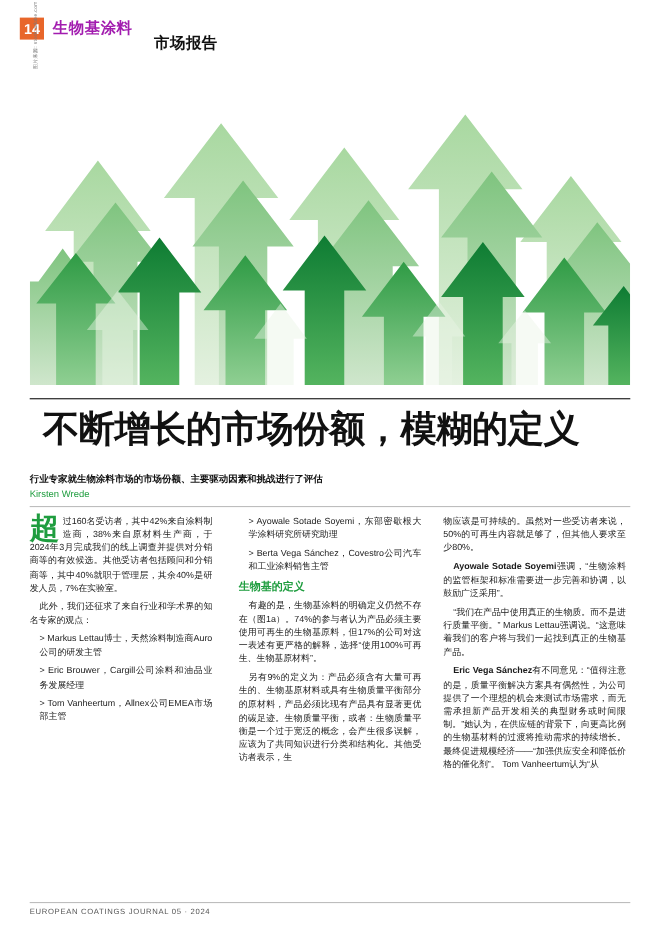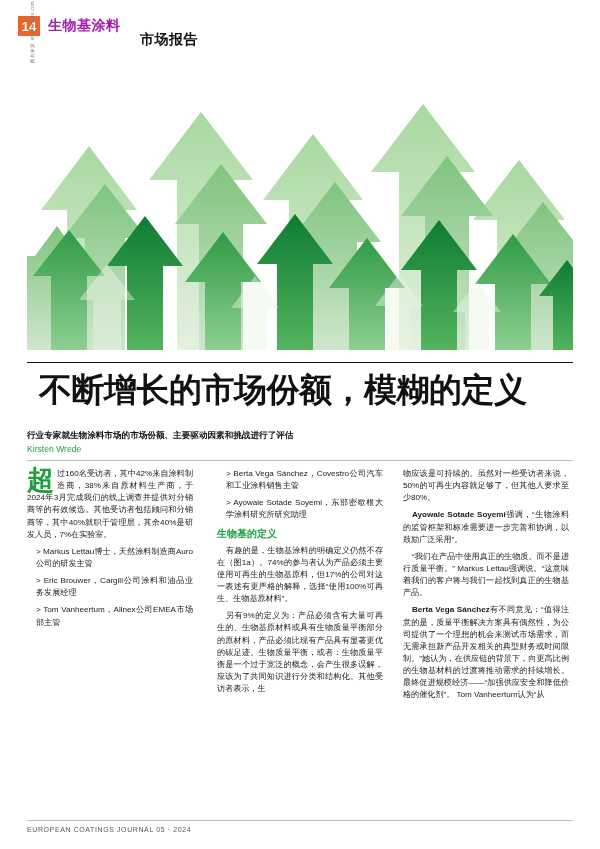--- a/index.html
+++ b/index.html
@@ -173,38 +173,39 @@
   <div class="rule-top"></div>
   <div class="headline">不断增长的市场份额，模糊的定义</div>
   <div class="standfirst">行业专家就生物涂料市场的市场份额、主要驱动因素和挑战进行了评估</div>
   <div class="author">Kirsten Wrede</div>
   <div class="rule-mid"></div>
 
   <div class="cols">
 
     <div class="col c1">
       <p class="dropcap-wrap"><span class="dropcap">超</span><span>过160名受访者，其中42%来自涂料制造商，38%来自原材料生产商，于2024年3月完成我们的线上调查并提供对分销商等的有效候选。其他受访者包括顾问和分销商等，其中40%就职于管理层，其余40%是研发人员，7%在实验室。</span></p>
+      <p class="ind">此外，我们还征求了来自行业和学术界的知名专家的观点：</p>
       <p class="bullet">&gt; Markus Lettau博士，天然涂料制造商Auro公司的研发主管</p>
       <p class="bullet">&gt; Eric Brouwer，Cargill公司涂料和油品业务发展经理</p>
       <p class="bullet">&gt; Tom Vanheertum，Allnex公司EMEA市场部主管</p>
     </div>
 
     <div class="col c2">
+      <p class="bullet">&gt; Ayowale Sotade Soyemi，东部密歇根大学涂料研究所研究助理</p>
       <p class="bullet">&gt; Berta Vega Sánchez，Covestro公司汽车和工业涂料销售主管</p>
-      <p class="bullet">&gt; Ayowale Sotade Soyemi，东部密歇根大学涂料研究所研究助理</p>
       <p class="subhead">生物基的定义</p>
       <p class="ind">有趣的是，生物基涂料的明确定义仍然不存在（图1a）。74%的参与者认为产品必须主要使用可再生的生物基原料，但17%的公司对这一表述有更严格的解释，选择“使用100%可再生、生物基原材料”。</p>
       <p class="ind">另有9%的定义为：产品必须含有大量可再生的、生物基原材料或具有生物质量平衡部分的原材料，产品必须比现有产品具有显著更优的碳足迹。生物质量平衡，或者：生物质量平衡是一个过于宽泛的概念，会产生很多误解，应该为了共同知识进行分类和结构化。其他受访者表示，生</p>
     </div>
 
     <div class="col c3">
       <p>物应该是可持续的。虽然对一些受访者来说，50%的可再生内容就足够了，但其他人要求至少80%。</p>
       <p class="ind"><span class="b">Ayowale Sotade Soyemi</span><span>强调，“生物涂料的监管框架和标准需要进一步完善和协调，以鼓励广泛采用”。</span></p>
       <p class="ind">“我们在产品中使用真正的生物质。而不是进行质量平衡。” Markus Lettau强调说。“这意味着我们的客户将与我们一起找到真正的生物基产品。</p>
-      <p class="ind"><span class="b">Berta Vega Sánchez</span><span>有不同意见：“值得注意的是，质量平衡解决方案具有偶然性，为公司提供了一个理想的机会来测试市场需求，而无需承担新产品开发相关的典型财务或时间限制。”她认为，在供应链的背景下，向更高比例的生物基材料的过渡将推动需求的持续增长。最终促进规模经济——“加强供应安全和降低价格的催化剂”。 Tom Vanheertum认为“从</span></p>
+      <p class="ind"><span class="b">Eric Vega Sánchez</span><span>有不同意见：“值得注意的是，质量平衡解决方案具有偶然性，为公司提供了一个理想的机会来测试市场需求，而无需承担新产品开发相关的典型财务或时间限制。”她认为，在供应链的背景下，向更高比例的生物基材料的过渡将推动需求的持续增长。最终促进规模经济——“加强供应安全和降低价格的催化剂”。 Tom Vanheertum认为“从</span></p>
     </div>
 
   </div>
 
   <div class="rule-bot"></div>
   <div class="footer">EUROPEAN COATINGS JOURNAL 05 · 2024</div>
 
 </div>
 
 </body></html>

